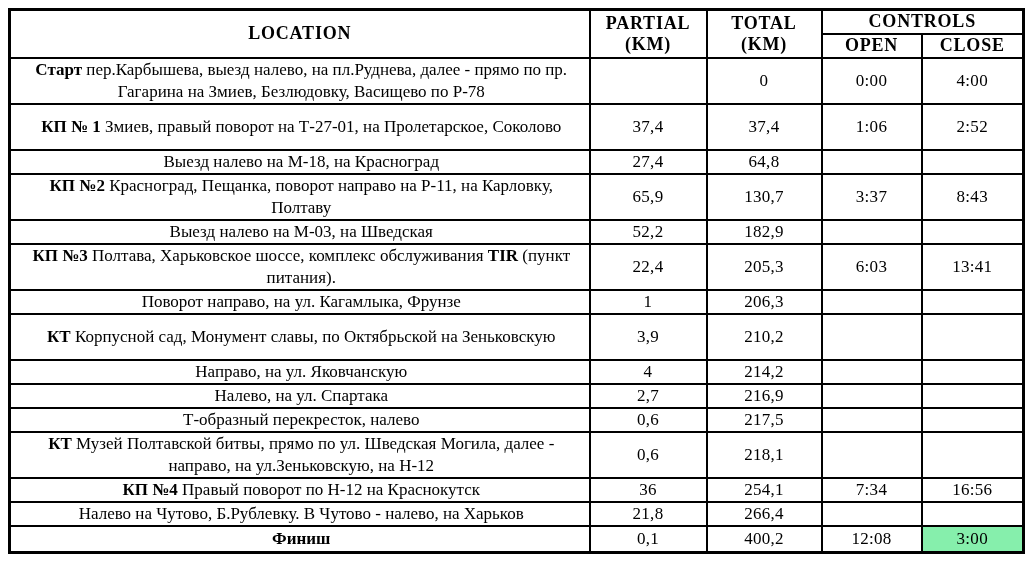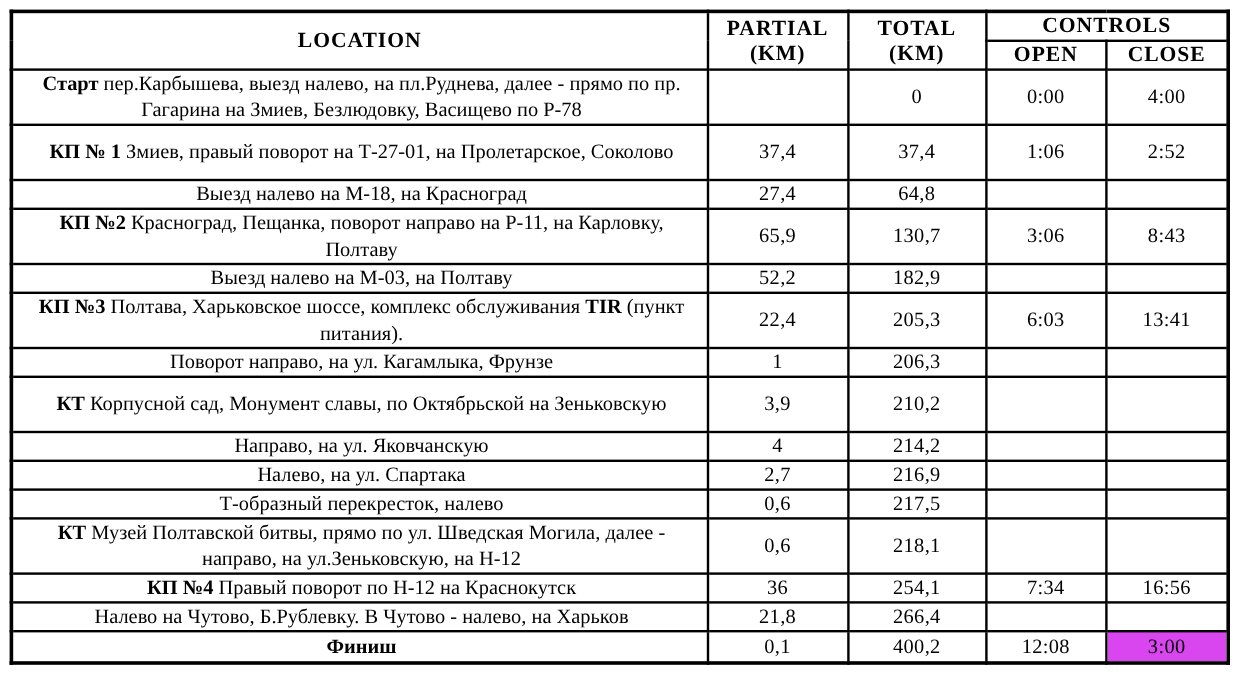--- a/index.html
+++ b/index.html
@@ -101,25 +101,25 @@
       <td class="loc"><span>Выезд налево на М-18, на Красноград</span></td>
       <td class="num">27,4</td>
       <td class="num">64,8</td>
       <td class="num"></td>
       <td class="num"></td>
     </tr>
         <tr class="r tall">
       <td class="loc"><span class="b">КП №2</span><span> Красноград, Пещанка, поворот направо на Р-11, на Карловку, Полтаву</span></td>
       <td class="num">65,9</td>
       <td class="num">130,7</td>
-      <td class="num">3:06</td>
+      <td class="num">3:37</td>
       <td class="num">8:43</td>
     </tr>
         <tr class="r">
-      <td class="loc"><span>Выезд налево на М-03, на Полтаву</span></td>
+      <td class="loc"><span>Выезд налево на М-03, на Шведская</span></td>
       <td class="num">52,2</td>
       <td class="num">182,9</td>
       <td class="num"></td>
       <td class="num"></td>
     </tr>
         <tr class="r tall">
       <td class="loc"><span class="b">КП №3</span><span> Полтава, Харьковское шоссе, комплекс обслуживания </span><span class="b">TIR</span><span> (пункт питания).</span></td>
       <td class="num">22,4</td>
       <td class="num">205,3</td>
       <td class="num">6:03</td>
@@ -179,18 +179,18 @@
       <td class="num">21,8</td>
       <td class="num">266,4</td>
       <td class="num"></td>
       <td class="num"></td>
     </tr>
         <tr class="r finish">
       <td class="loc"><span class="b">Финиш</span></td>
       <td class="num">0,1</td>
       <td class="num">400,2</td>
       <td class="num">12:08</td>
-      <td class="num highlight" style="background: #d946ef;">3:00</td>
+      <td class="num highlight" style="background: #86efac;">3:00</td>
     </tr>
       </tbody>
   </table>
 
 </div>
 
 </body></html>

